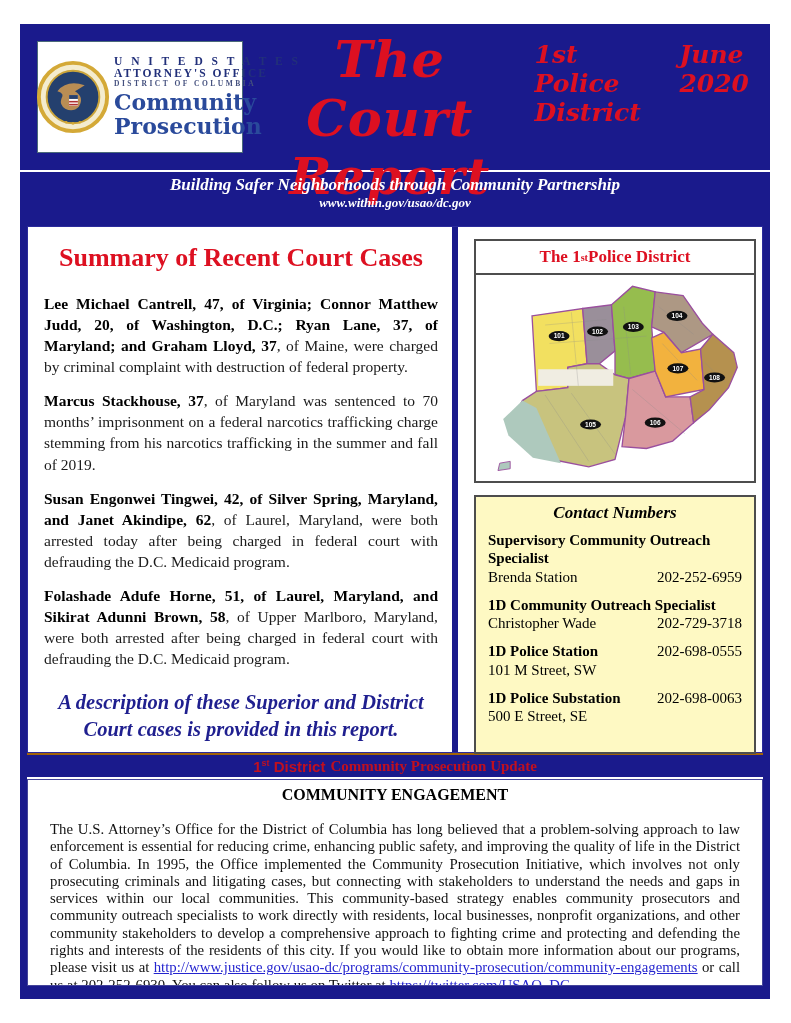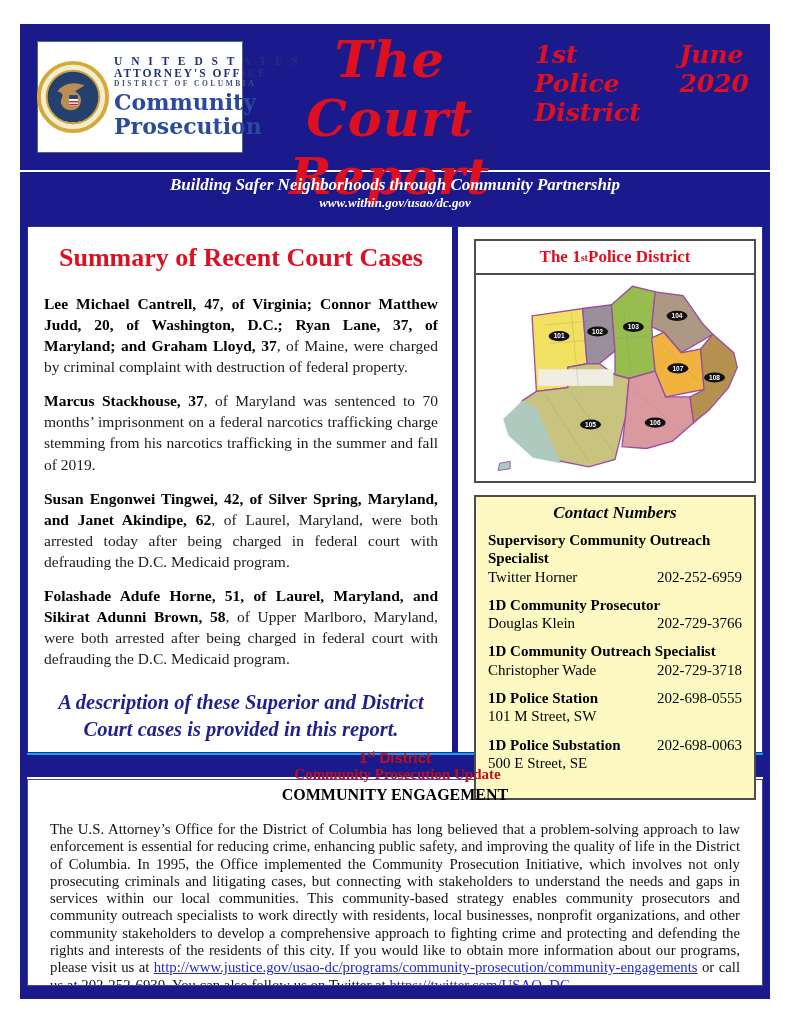--- a/index.html
+++ b/index.html
@@ -44,21 +44,21 @@
   .map-area svg { width:100%; height:100%; }
 
   .contact-box { border:2px solid #4d4d4d; background:#fef9c3; margin-top:12px; padding:6px 12px 16px 12px; }
   .contact-head { text-align:center; font-size:17px; font-weight:bold; font-style:italic; margin-bottom:8px; }
   .c-entry { margin-bottom:10px; font-size:15px; line-height:1.22; }
   .c-role { font-weight:bold; }
   .c-row { display:flex; justify-content:space-between; }
 
   
   .update-wrap { padding:0 7px; }
-  .update-bar { height:26px; background:#1a1a8c; border-top:2px solid #0ea5e9; border-bottom:2px solid #ffffff; display:flex; align-items:center; justify-content:center; color:#c0101f; font-weight:bold; font-size:15px;flex-direction:column; }
+  .update-bar { height:26px; background:#1a1a8c; border-top:2px solid #a16207; border-bottom:2px solid #ffffff; display:flex; align-items:center; justify-content:center; color:#c0101f; font-weight:bold; font-size:15px; }
   .ub-sans { font-family:"Liberation Sans", sans-serif; }
   .ub-serif { font-family:"Liberation Serif", serif; margin-left:5px; }
   .update-bar sup { font-size:0.6em; }
 
   
   .engage-wrap { padding:0 7px; }
   .engage { height:207px; background:#ffffff; border:1px solid #44449a; padding:6px 22px 0 22px; overflow:hidden; }
   .engage-head { text-align:center; font-weight:bold; font-size:16px; margin-bottom:17px; }
   .engage-body { font-size:14.8px; line-height:1.17; text-align:justify; color:#111; }
   .engage-body a { color:#2525cf; text-decoration:underline; overflow-wrap:anywhere; }
@@ -178,29 +178,22 @@
               </svg>
             </div>
           </div>
 
           <div class="contact-box">
             <div class="contact-head">Contact Numbers</div>
 
             <div class="c-entry">
               <div class="c-role">Supervisory Community Outreach Specialist</div>
               <div class="c-row">
-                  <span>Twitter Horner</span>
+                  <span>Brenda Station</span>
                   <span>202-252-6959</span>
-                </div>
-            </div>
-            <div class="c-entry">
-              <div class="c-role">1D Community Prosecutor</div>
-              <div class="c-row">
-                  <span>Douglas Klein</span>
-                  <span>202-729-3766</span>
                 </div>
             </div>
             <div class="c-entry">
               <div class="c-role">1D Community Outreach Specialist</div>
               <div class="c-row">
                   <span>Christopher Wade</span>
                   <span>202-729-3718</span>
                 </div>
             </div>
             <div class="c-entry">

